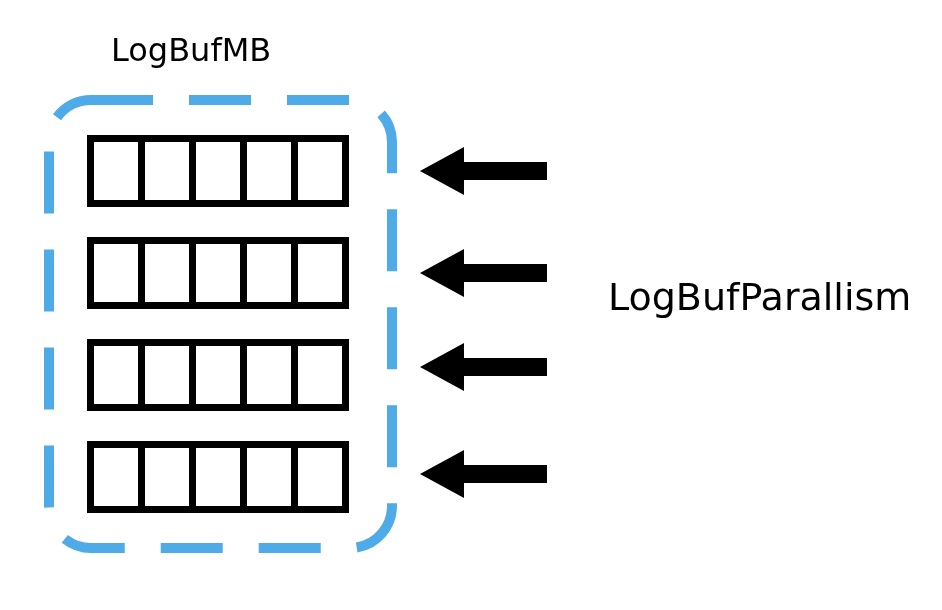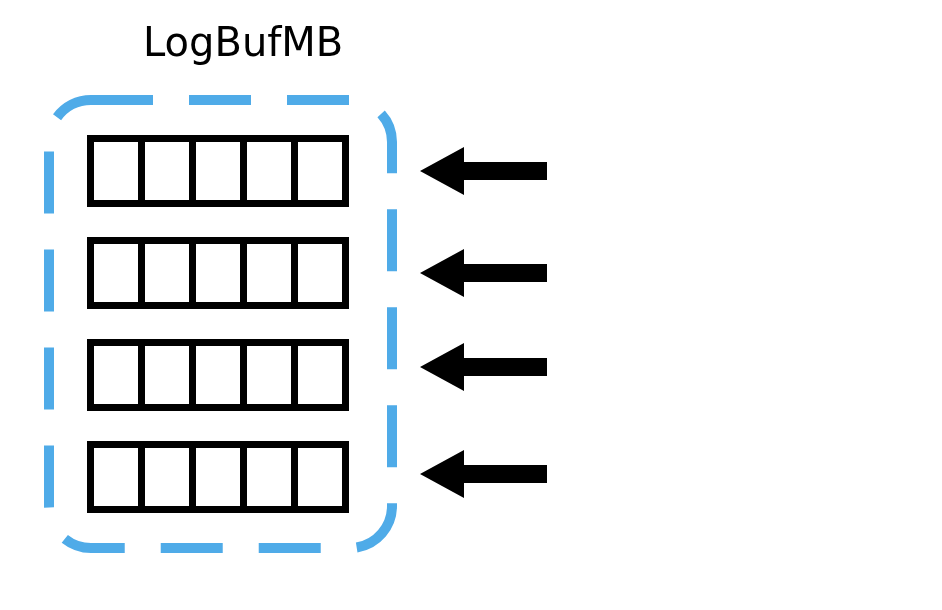--- a/index.html
+++ b/index.html
@@ -22,23 +22,22 @@
   .label {
     position: absolute;
     color: #000000;
     font-family: "DejaVu Sans", sans-serif;
     font-weight: 400;
     white-space: nowrap;
     line-height: 1;
   }
   #title-label {
     left: 111px;
-    top: 22px;
-    font-size: 40px;
-    margin-left: 32px;
+    top: 34px;
+    font-size: 32px;
   }
   #parallelism-label {
     left: 608px;
     top: 278px;
     font-size: 38px;
   }
 
   
   #dashed-container {
     position: absolute;
@@ -157,14 +156,15 @@
     <svg viewBox="0 0 127 48" preserveAspectRatio="none">
       <path d="M0,24 L44,0 L44,15 L127,15 L127,33 L44,33 L44,48 Z" fill="#000000"></path>
     </svg>
   </div>
   <div class="arrow" id="arrow-3">
     <svg viewBox="0 0 127 48" preserveAspectRatio="none">
       <path d="M0,24 L44,0 L44,15 L127,15 L127,33 L44,33 L44,48 Z" fill="#000000"></path>
     </svg>
   </div>
 
+  <div class="label" id="parallelism-label">LogBufParallism</div>
 
 </div>
 
 </body></html>

